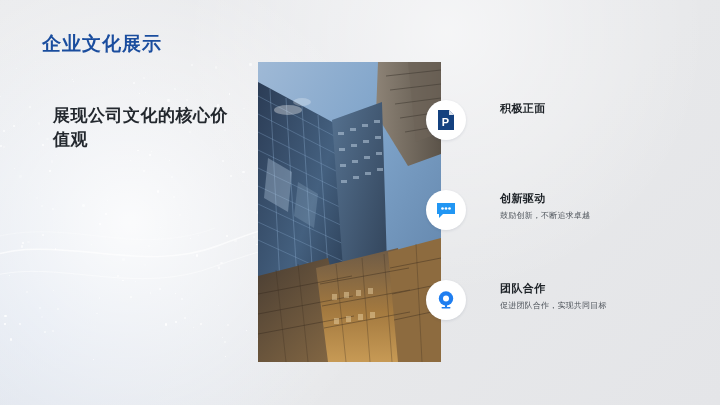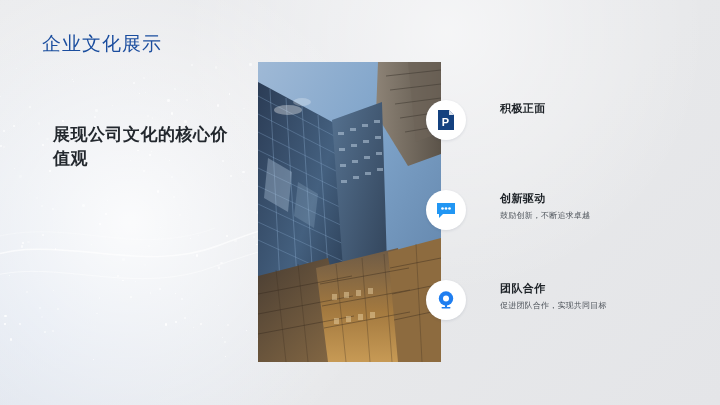--- a/index.html
+++ b/index.html
@@ -16,28 +16,28 @@
       radial-gradient(circle at 62% 8%, rgba(255,255,255,0.6) 0%, rgba(255,255,255,0) 45%),
       linear-gradient(135deg,#ebecee 0%,#e6e7ea 38%,#e7e8ea 62%,#e4e5e8 100%);
   }
   
   .swoosh{position:absolute;left:-40px;top:150px;width:360px;height:190px;pointer-events:none;opacity:.9;}
   .stars{position:absolute;left:0;top:60px;width:330px;height:300px;pointer-events:none;}
   .star{position:absolute;background:#ffffff;border-radius:50%;}
 
   .title{
     position:absolute;left:42px;top:31px;
-    font-size:19px;font-weight:normal;color:#1a4d9e;
+    font-size:19px;font-weight:bold;color:#1a4d9e;
     letter-spacing:1px;white-space:nowrap;
   }
 
   .headline{
     position:absolute;left:53px;top:104px;width:190px;
     font-size:17px;font-weight:bold;color:#23282e;
-    line-height:1.42;letter-spacing:0.5px;margin-top:19px;
+    line-height:1.42;letter-spacing:0.5px;
   }
   .subcaption{
     position:absolute;left:53px;top:225px;width:200px;
     font-size:8.5px;color:#4b5057;line-height:1.5;letter-spacing:0.3px;
   }
 
   .photo{
     position:absolute;left:258px;top:62px;width:183px;height:300px;
     overflow:hidden;background:#6f87a6;
   }

